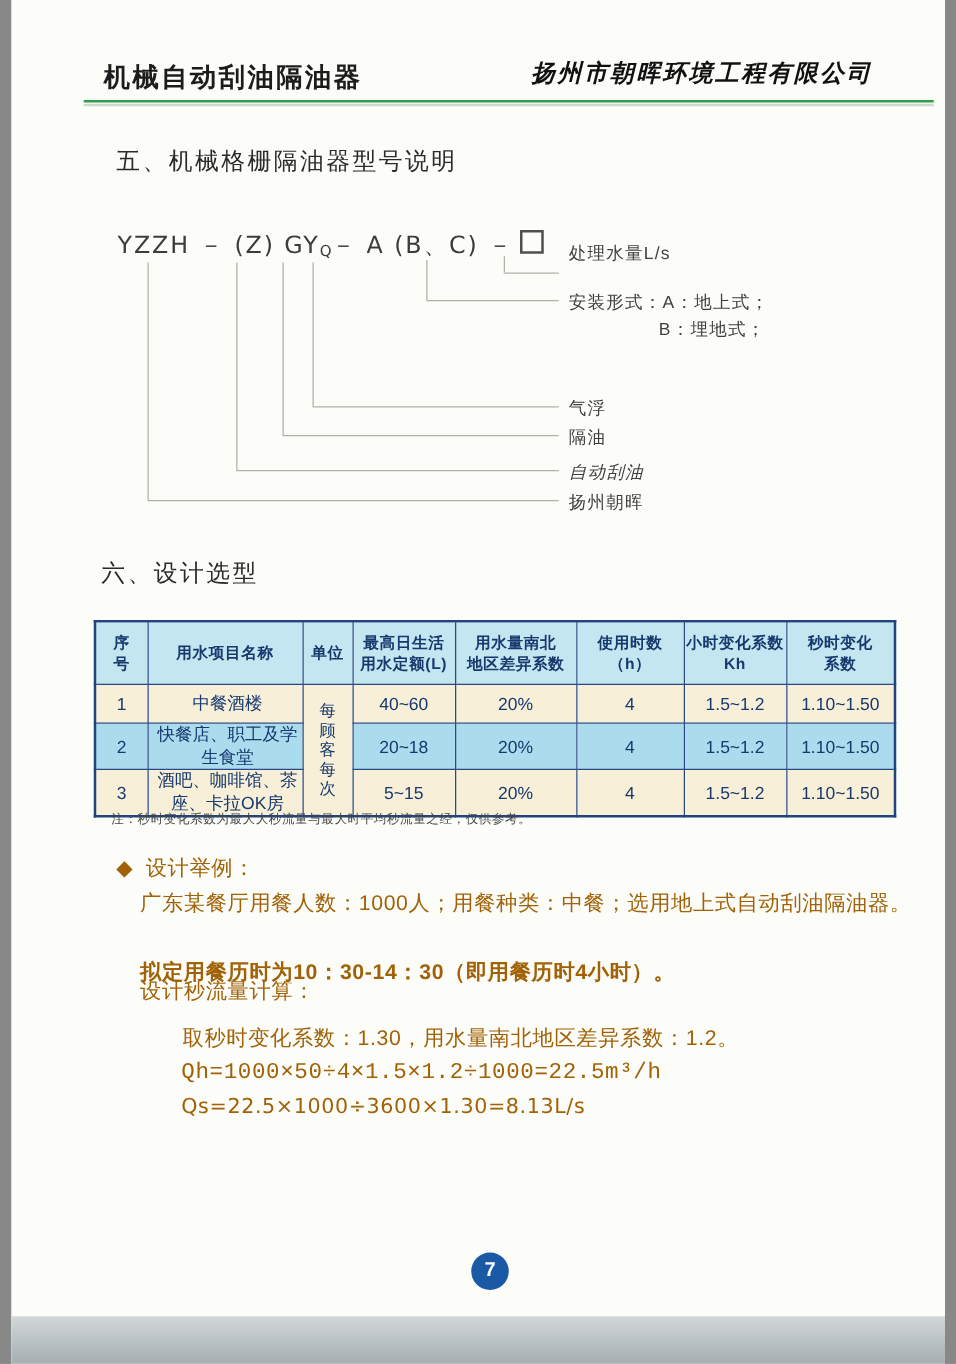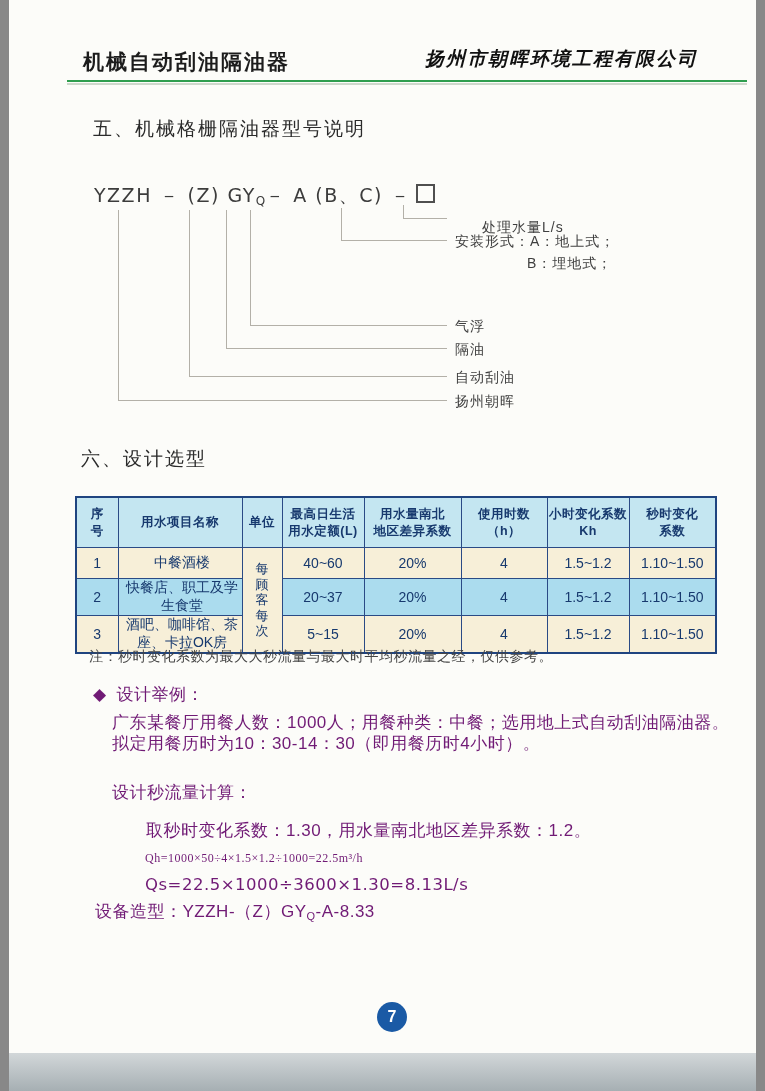--- a/index.html
+++ b/index.html
@@ -62,31 +62,31 @@
   .row-cream td{background:#f7efd8;}
   .row-blue td{background:#abdcee;}
   .cell-name{font-size:11.5px;text-align:center;padding-left:4px !important;letter-spacing:0;margin-top:25px;}
   .unit-cell{background:#f7efd8 !important;vertical-align:middle;}
   .unit-cell span{
     display:block;width:15px;margin:0 auto;word-break:break-all;
     font-size:13px;line-height:1.2;letter-spacing:0;
   }
   .h2{display:block;}
   
-  .note{position:absolute;left:80px;top:648px;font-size:14px;color:#454545;letter-spacing:.5px;}
-  
-  .ex{position:absolute;font-size:17px;color:#701a75;line-height:24px;letter-spacing:.5px;white-space:nowrap;}
+  .note{position:absolute;left:80px;top:648px;font-size:10px;color:#454545;letter-spacing:.5px;}
+  
+  .ex{position:absolute;font-size:17px;color:#a16207;line-height:24px;letter-spacing:.5px;white-space:nowrap;}
   .ex .sub{font-size:11px;vertical-align:-3px;}
   .ex-head{left:84px;top:683px;}
   .ex-l1{left:103px;top:711px;text-align:center;}
-  .ex-l2{left:103px;top:732px;}
+  .ex-l2{left:103px;top:766px;font-weight:bold;}
   .ex-l3{left:103px;top:765px;margin-top:16px;}
   .ex-l4{left:137px;top:792px;}
   .ex-l5{left:137px;top:819px;}
-  .ex-l6{left:136px;top:846px;font-family:Liberation Serif, serif;font-size:12px;}
+  .ex-l6{left:136px;top:846px;font-family:Liberation Mono, monospace;font-size:18px;}
   .ex-l7{left:136px;top:873px;font-family:"DejaVu Sans",sans-serif;font-size:16.5px;}
   .ex-l8{left:86px;top:900px;}
   .diamond{display:inline-block;margin-right:10px;}
   
   .page-circle{
     position:absolute;left:368px;top:1002px;width:30px;height:30px;
     border-radius:50%;background:#1a5aa5;color:#fff;
     font-size:16px;font-weight:bold;line-height:30px;text-align:center;
   }
   .bottom-band{
@@ -115,26 +115,26 @@
   <div class="cl" style="left:332px;top:240px;width:106px;height:1px;"></div>
   <div class="cl" style="left:241px;top:210px;width:1px;height:115px;"></div>
   <div class="cl" style="left:241px;top:325px;width:197px;height:1px;"></div>
   <div class="cl" style="left:217px;top:210px;width:1px;height:138px;"></div>
   <div class="cl" style="left:217px;top:348px;width:221px;height:1px;"></div>
   <div class="cl" style="left:180px;top:210px;width:1px;height:166px;"></div>
   <div class="cl" style="left:180px;top:376px;width:258px;height:1px;"></div>
   <div class="cl" style="left:109px;top:210px;width:1px;height:190px;"></div>
   <div class="cl" style="left:109px;top:400px;width:329px;height:1px;"></div>
 
-  <div class="cl-label" style="top:219px;margin-left:27px;">处理水量L/s</div>
+  <div class="cl-label" style="top:194px;">处理水量L/s</div>
   <div class="cl-label" style="top:233px;">安装形式：A：地上式；</div>
   <div class="cl-label" style="top:255px;left:518px;">B：埋地式；</div>
   <div class="cl-label" style="top:318px;">气浮</div>
   <div class="cl-label" style="top:341px;">隔油</div>
-  <div class="cl-label" style="top:369px;">自动刮油</div>
+  <div class="cl-label" style="top:369px;font-style:italic;">自动刮油</div>
   <div class="cl-label" style="top:393px;">扬州朝晖</div>
 
   <div class="sec-title sec6-title">六、设计选型</div>
 
   <table class="sel-table">
     <colgroup>
       <col style="width:42px">
         <col style="width:124px">
         <col style="width:40px">
         <col style="width:82px">
@@ -186,21 +186,21 @@
           </td>
         <td>40~60</td>
         <td>20%</td>
         <td>4</td>
         <td>1.5~1.2</td>
         <td>1.10~1.50</td>
       </tr>
       <tr class="row-blue">
         <td>2</td>
         <td class="cell-name">快餐店、职工及学生食堂</td>
-        <td>20~37</td>
+        <td>20~18</td>
         <td>20%</td>
         <td>4</td>
         <td>1.5~1.2</td>
         <td>1.10~1.50</td>
       </tr>
       <tr class="row-cream">
         <td>3</td>
         <td class="cell-name">酒吧、咖啡馆、茶座、卡拉OK房</td>
         <td>5~15</td>
         <td>20%</td>
@@ -215,20 +215,17 @@
 
   <div class="ex ex-head">
     <span class="diamond">◆</span><span>设计举例：</span>
   </div>
   <div class="ex ex-l1">广东某餐厅用餐人数：1000人；用餐种类：中餐；选用地上式自动刮油隔油器。</div>
   <div class="ex ex-l2">拟定用餐历时为10：30-14：30（即用餐历时4小时）。</div>
   <div class="ex ex-l3">设计秒流量计算：</div>
   <div class="ex ex-l5">取秒时变化系数：1.30，用水量南北地区差异系数：1.2。</div>
   <div class="ex ex-l6">Qh=1000×50÷4×1.5×1.2÷1000=22.5m³/h</div>
   <div class="ex ex-l7">Qs=22.5×1000÷3600×1.30=8.13L/s</div>
-  <div class="ex ex-l8">
-    <span>设备造型：YZZH-（Z）GY</span><span class="sub">Q</span><span>-A-8.33</span>
-  </div>
 
   <div class="page-circle">7</div>
   <div class="bottom-band"></div>
 
 </div>
 
 </body></html>

